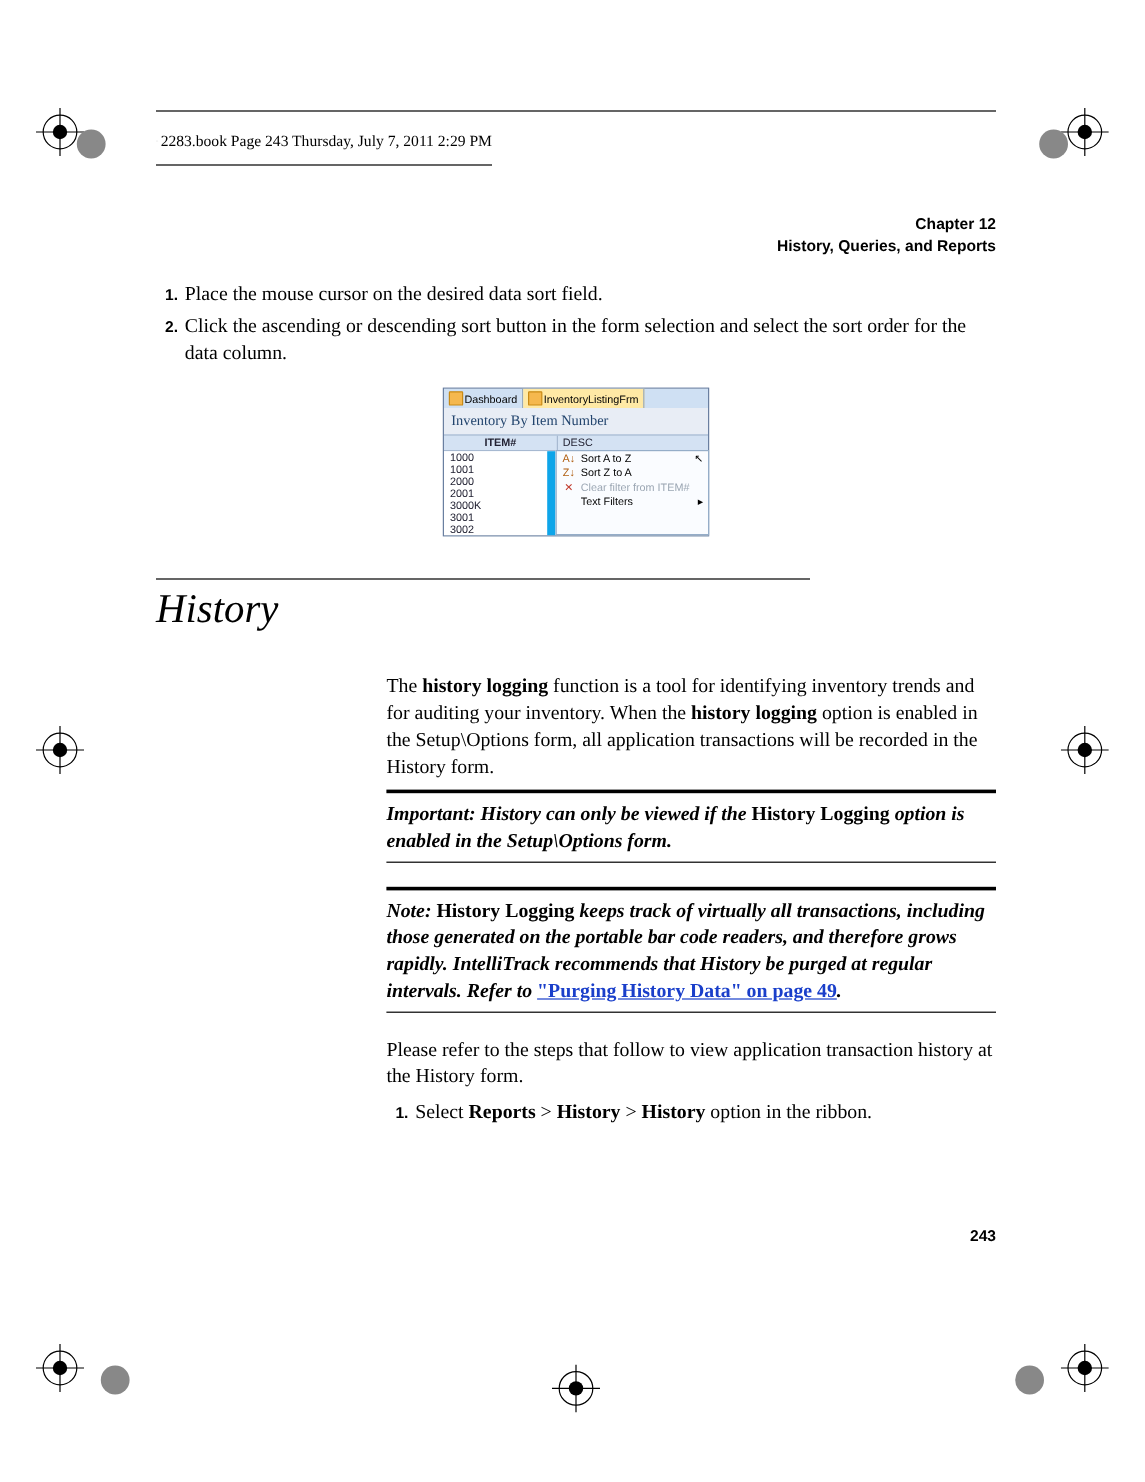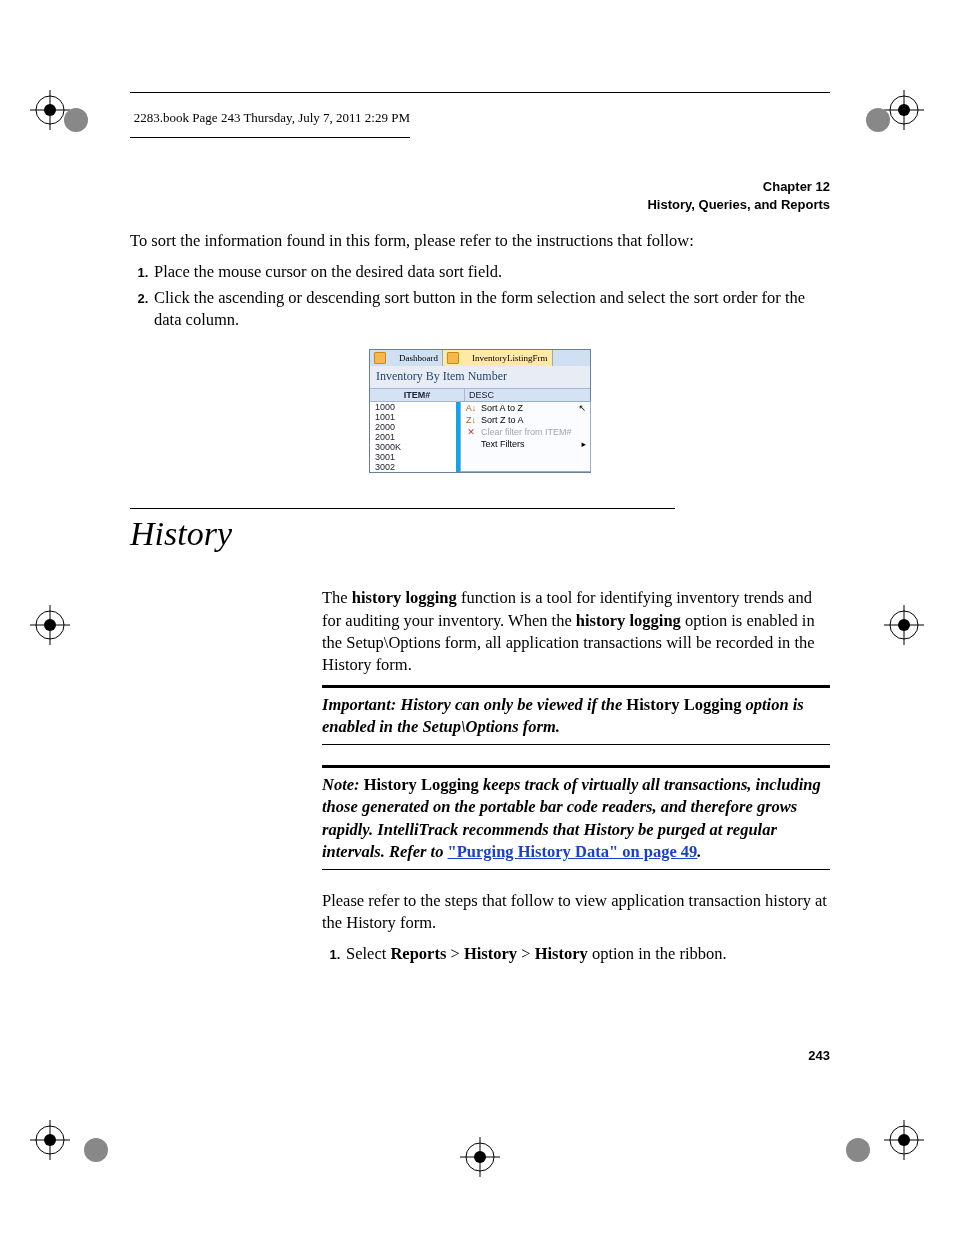--- a/index.html
+++ b/index.html
@@ -100,41 +100,40 @@
     font-family: "Segoe UI", Tahoma, sans-serif;
     font-size: 9px;
     text-align: left;
     background: #e8edf5;
   }
   .fig-tabs { background: #cfe0f3; display: flex; }
   .fig-tab {
     padding: 2px 4px;
     border-right: 1px solid #9ab;
     display: flex;
-    align-items: center;
-    gap: 13px;
-    font-family: Liberation Serif, serif;
+    align-items: flex-end;
+    gap: 1px;
   }
   .fig-tab.active { background: #ffe9a5; }
   .fig-tab-icon {
     width: 10px; height: 10px;
     background: #f5b84e;
     border: 1px solid #c98a15;
     border-radius: 1px;
     display: inline-block;
   }
   .fig-title { color: #23456e; font-size: 12px; padding: 3px 6px 4px; font-family: "Times New Roman", serif; }
   .fig-header-row {
     display: flex; background: #d4e2f3; border-top: 1px solid #a7b9d1; border-bottom: 1px solid #a7b9d1;
   }
   .fig-header-cell { padding: 1px 4px; color: #223; }
   .fig-item-col { width: 86px; border-right: 1px solid #a7b9d1; text-align: center; font-weight: bold; }
   .fig-desc-col { flex:1; }
   .fig-body { display: flex; }
-  .fig-items { width: 86px; background: #fff; border-right: 4px solid #0ea5e9; }
+  .fig-items { width: 86px; background: #fff; border-right: 7px solid #0ea5e9; }
   .fig-item-row { padding: 0 5px; color: #223; }
   .fig-menu { flex: 1; background: #fafcff; border: 1px solid #95adc8; margin: -1px -1px 0 0; font-size: 9px; }
   .fig-menu-row { display: flex; align-items: center; padding: 1px 4px; gap: 4px; }
   .fig-menu-row.disabled { color: #9ba6b3; }
   .fig-menu-icon { width: 12px; text-align: center; }
   .section-rule {
     border: none;
     border-top: 1.5px solid #000;
     margin: 0 0 6px 0;
     width: 545px;
@@ -264,21 +263,20 @@
     <div style="position:absolute; left:0; right:-420px; top:-8px; border-top:1px solid #000;"></div>
   </div>
 
   <div class="chapter-block">
     <div>Chapter 12</div>
     <div>History, Queries, and Reports</div>
   </div>
 
   <div class="content">
     <div class="body-col">
-      <p class="para">To sort the information found in this form, please refer to the instructions that follow:</p>
       <ol class="steps">
         <li>Place the mouse cursor on the desired data sort field.</li>
         <li>Click the ascending or descending sort button in the form selection and select the sort order for the data column.</li>
       </ol>
 
       <div class="fig">
         <div class="fig-inner">
           <div class="fig-tabs">
             <div class="fig-tab">
                 <span class="fig-tab-icon"></span>

